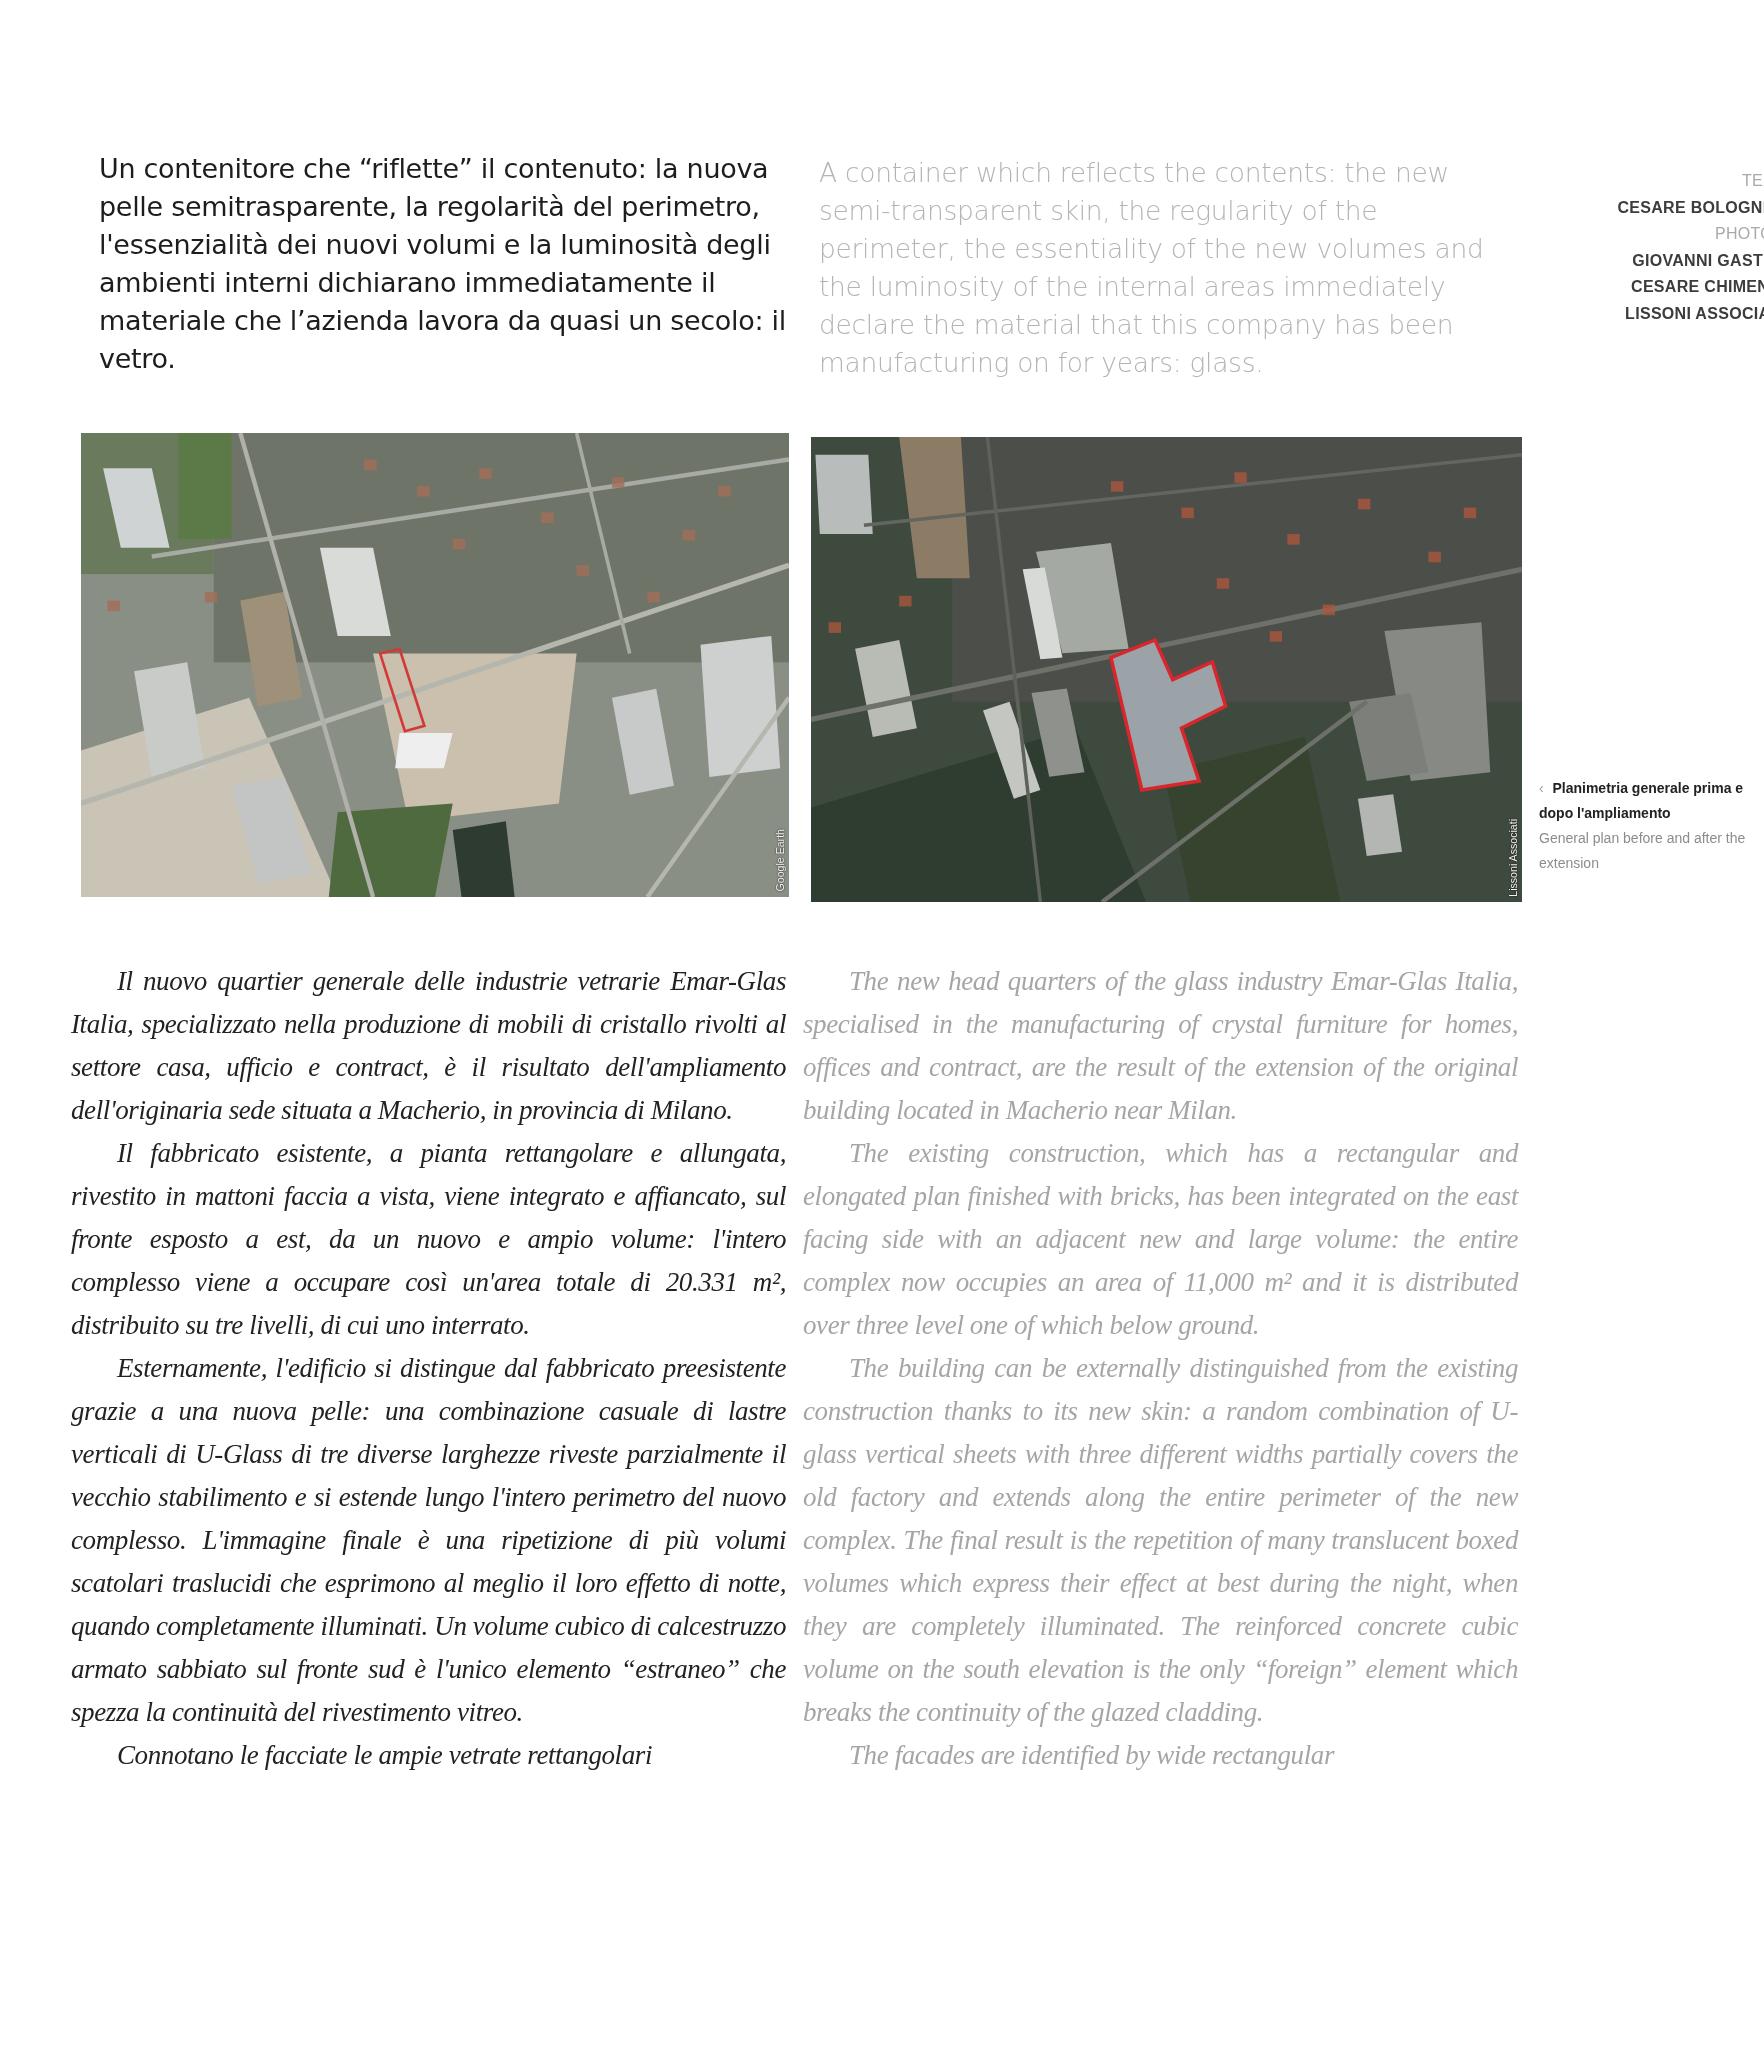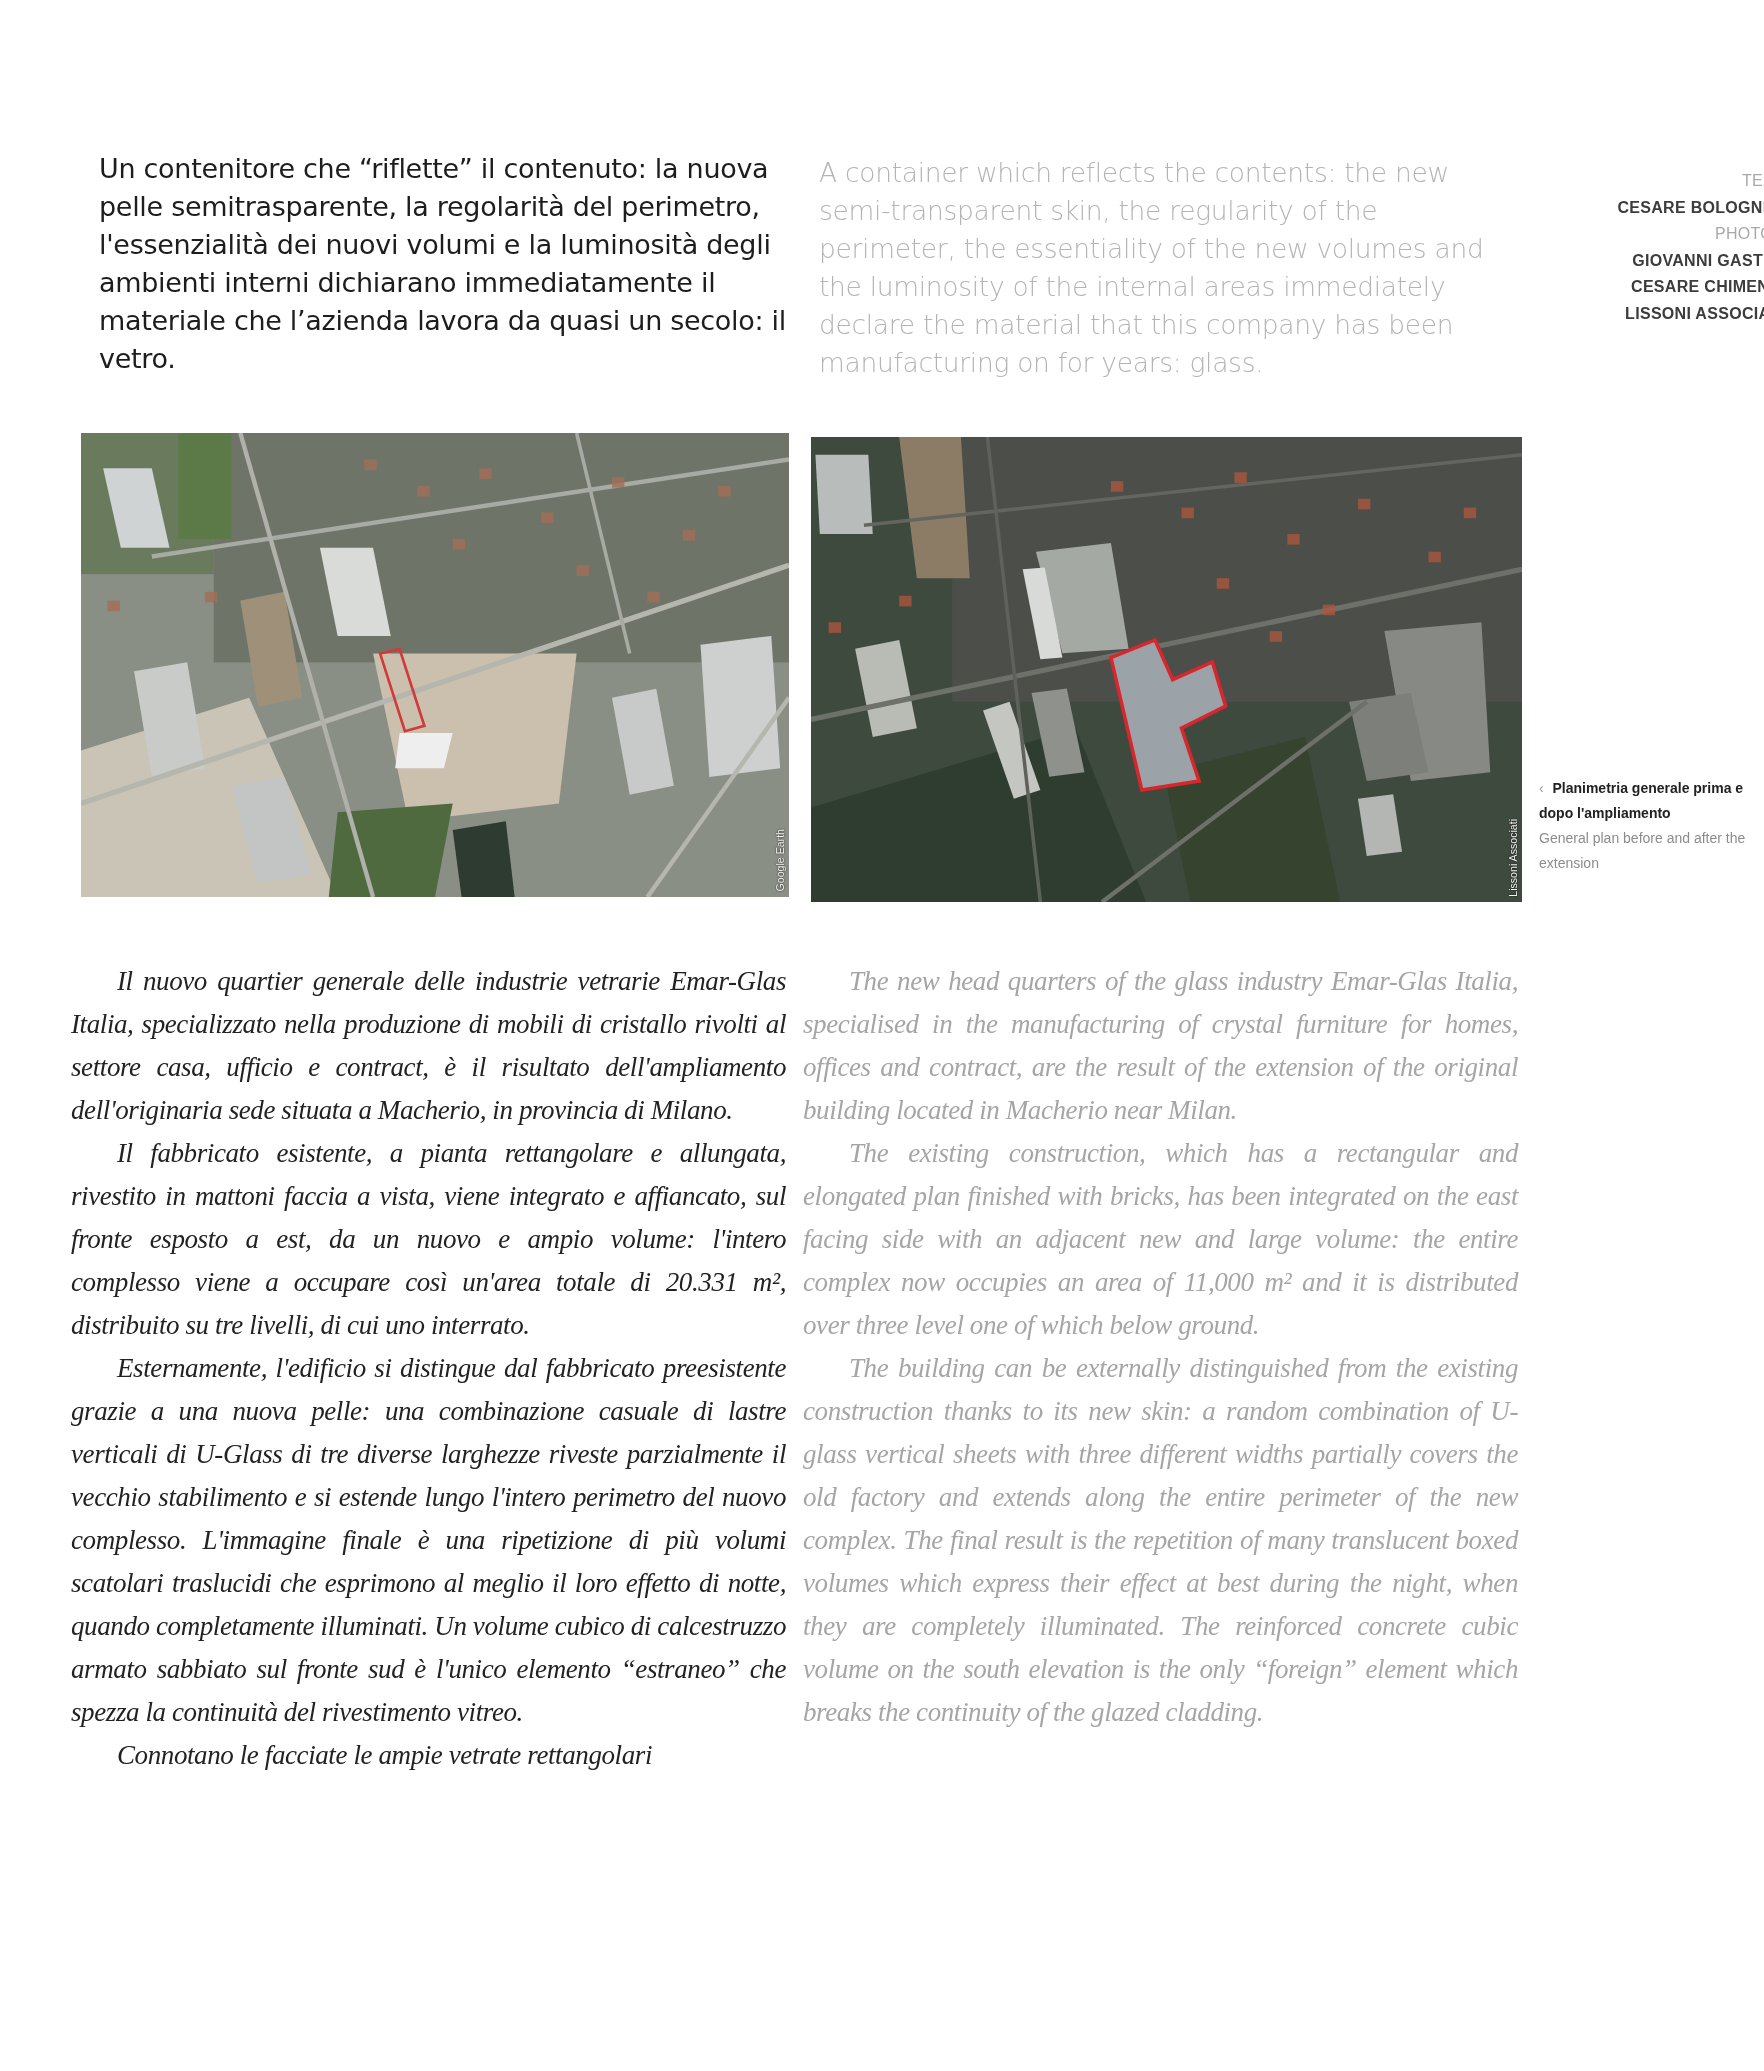--- a/index.html
+++ b/index.html
@@ -170,14 +170,15 @@
   <p>Il nuovo quartier generale delle industrie vetrarie Emar-Glas Italia, specializzato nella produzione di mobili di cristallo rivolti al settore casa, ufficio e contract, è il risultato dell'ampliamento dell'originaria sede situata a Macherio, in provincia di Milano.</p>
   <p>Il fabbricato esistente, a pianta rettangolare e allungata, rivestito in mattoni faccia a vista, viene integrato e affiancato, sul fronte esposto a est, da un nuovo e ampio volume: l'intero complesso viene a occupare così un'area totale di 20.331 m², distribuito su tre livelli, di cui uno interrato.</p>
   <p>Esternamente, l'edificio si distingue dal fabbricato preesistente grazie a una nuova pelle: una combinazione casuale di lastre verticali di U-Glass di tre diverse larghezze riveste parzialmente il vecchio stabilimento e si estende lungo l'intero perimetro del nuovo complesso. L'immagine finale è una ripetizione di più volumi scatolari traslucidi che esprimono al meglio il loro effetto di notte, quando completamente illuminati. Un volume cubico di calcestruzzo armato sabbiato sul fronte sud è l'unico elemento “estraneo” che spezza la continuità del rivestimento vitreo.</p>
   <p>Connotano le facciate le ampie vetrate rettangolari</p>
 </div>
 
 <div class="body-col body-en">
   <p>The new head quarters of the glass industry Emar-Glas Italia, specialised in the manufacturing of crystal furniture for homes, offices and contract, are the result of the extension of the original building located in Macherio near Milan.</p>
   <p>The existing construction, which has a rectangular and elongated plan finished with bricks, has been integrated on the east facing side with an adjacent new and large volume: the entire complex now occupies an area of 11,000 m²  and it is distributed over three level one of which below ground.</p>
   <p>The building can be externally distinguished from the existing construction thanks to its new skin: a random combination of U-glass vertical sheets with three different widths partially covers the old factory and extends along the entire perimeter of the new complex. The final result is the repetition of many translucent boxed volumes which express their effect at best during the night, when they are completely illuminated. The reinforced concrete cubic volume on the south elevation is the only “foreign” element which breaks the continuity of the glazed cladding.</p>
+  <p>The facades are identified by wide rectangular</p>
 </div>
 
 
 </body></html>

